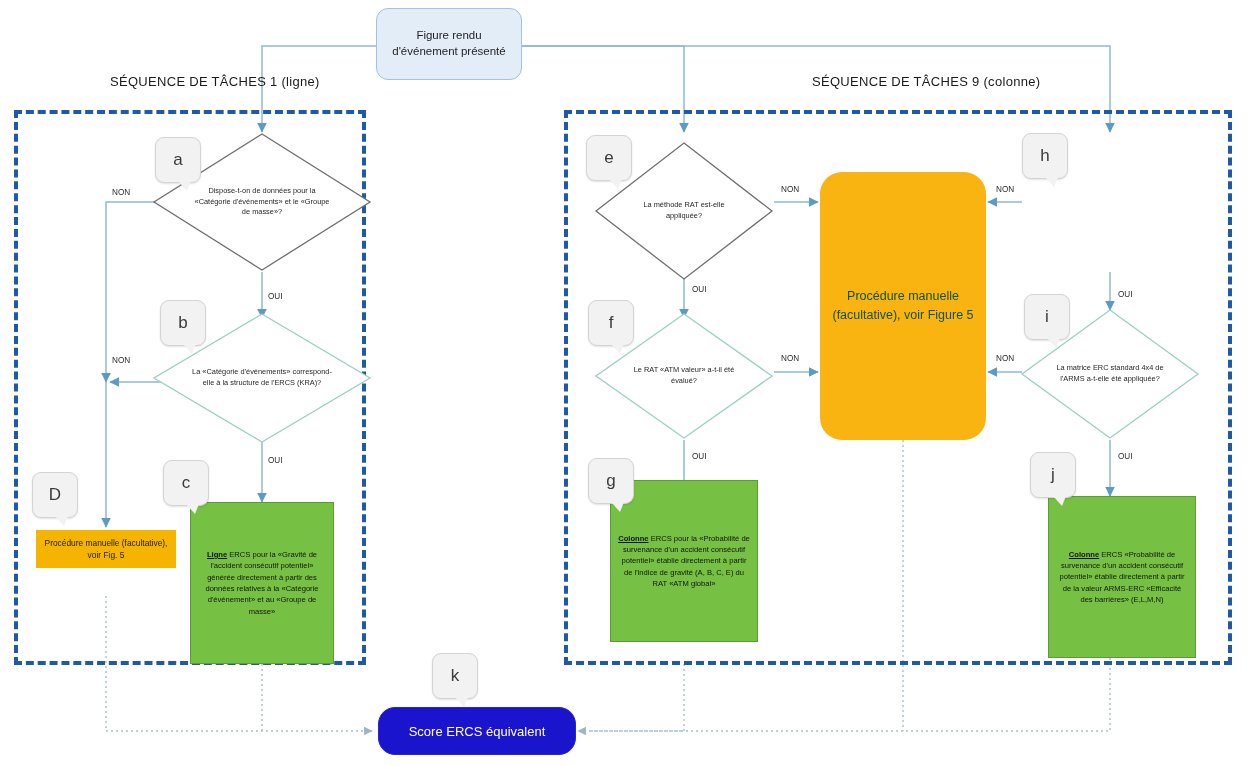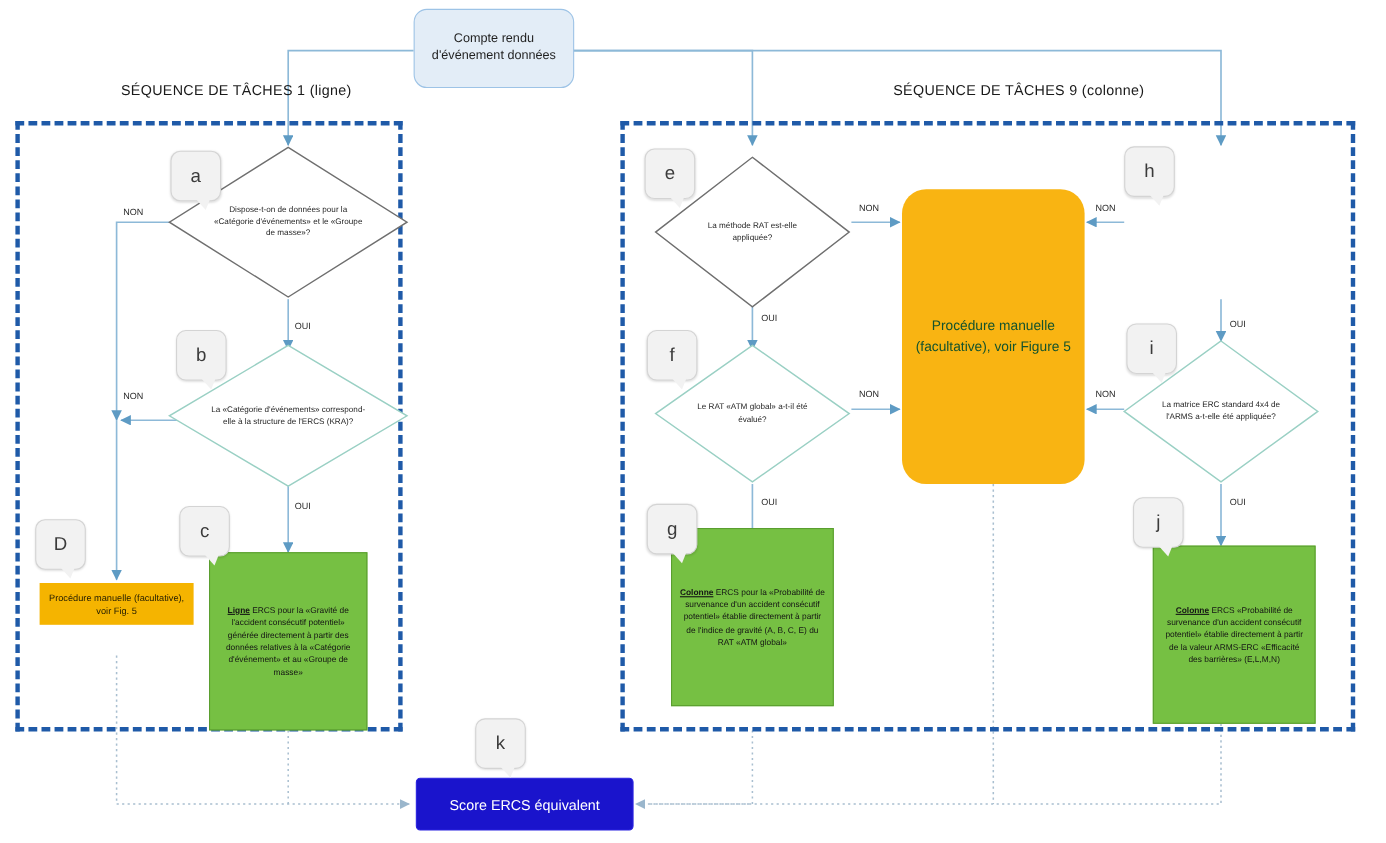--- a/index.html
+++ b/index.html
@@ -32,21 +32,21 @@
             font-size:7.6px;line-height:1.5;padding:8px 7px;justify-content:center;}
   .greenbox u{text-decoration:underline;font-weight:bold;}
 
   
   .orangebar{background:#f5b400;color:#221c00;font-size:8.4px;line-height:1.45;
              padding:4px 6px;}
   .orangebig{background:#f9b412;border-radius:22px;color:#14532d;font-size:12.5px;
              line-height:1.55;padding:10px;}
 
   
-  .bluebox{background:#1a14cc;border:1.5px solid #2a22e0;border-radius:4px;color:#ffffff;
+  .bluebox{background:#1a14cc;border:1.5px solid #2a22e0;border-radius:17px;color:#ffffff;
            font-size:13px;font-weight:normal;}
 
   
   .tag{position:absolute;width:44px;height:44px;background:#f2f2f2;border:1px solid #d4d4d4;
        border-radius:9px;display:flex;align-items:center;justify-content:center;
        font-size:17px;color:#3b3b3b;box-shadow:0 1px 2px rgba(0,0,0,.12);z-index:5;}
   .tag .tail{position:absolute;bottom:-9px;left:22px;width:0;height:0;
              border-left:9px solid transparent;border-right:4px solid transparent;
              border-top:10px solid #f2f2f2;}
 
@@ -112,21 +112,21 @@
     </g>
   </svg>
 
   <div class="group-frame" style="left:14px;top:110px;width:352px;height:555px;"></div>
   <div class="group-frame" style="left:564px;top:110px;width:668px;height:555px;"></div>
 
   <div class="caption" style="left:110px;top:74px;">SÉQUENCE DE TÂCHES 1 (ligne)</div>
   <div class="caption" style="left:812px;top:74px;">SÉQUENCE DE TÂCHES 9 (colonne)</div>
 
   <div class="node startbox" style="left:376px;top:8px;width:146px;height:72px;">
-    <span>Compte rendu d'événement données</span>
+    <span>Figure rendu d'événement présenté</span>
   </div>
 
   <div class="diamond" style="left:152px;top:132px;width:220px;height:140px;">
     <svg width="220" height="140">
       <polygon points="110,2 218,70 110,138 2,70" fill="#ffffff" stroke="#6f6f6f" stroke-width="1.3"></polygon>
     </svg>
     <div class="dtext">Dispose-t-on de données pour la «Catégorie d'événements» et le «Groupe de masse»?</div>
   </div>
   <div class="tag" style="left:155px;top:137px;">
     <span>a</span>
@@ -170,21 +170,21 @@
   </div>
   <div class="tag" style="left:586px;top:135px;">
     <span>e</span>
     <span class="tail"></span>
   </div>
 
   <div class="diamond" style="left:594px;top:312px;width:180px;height:128px;">
     <svg width="180" height="128">
       <polygon points="90,2 178,64 90,126 2,64" fill="#ffffff" stroke="#9ad0c4" stroke-width="1.3"></polygon>
     </svg>
-    <div class="dtext">Le RAT «ATM global» a-t-il été évalué?</div>
+    <div class="dtext">Le RAT «ATM valeur» a-t-il été évalué?</div>
   </div>
   <div class="tag" style="left:588px;top:300px;">
     <span>f</span>
     <span class="tail"></span>
   </div>
 
   <div class="node greenbox" style="left:610px;top:480px;width:148px;height:162px;">
     <span>
       <u>Colonne</u><span> ERCS pour la «Probabilité de survenance d'un accident consécutif potentiel» établie directement à partir de l'indice de gravité (A, B, C, E) du RAT «ATM global»</span>
     </span>

